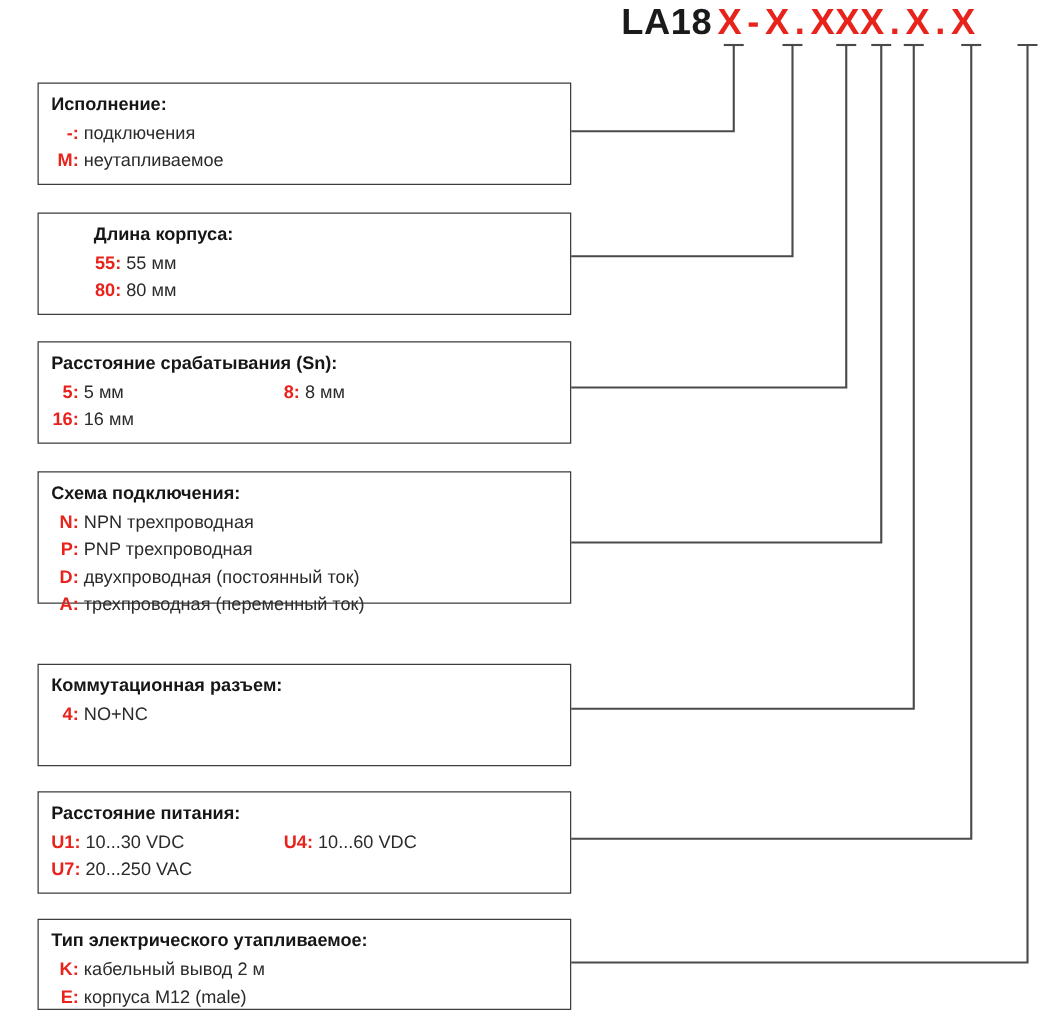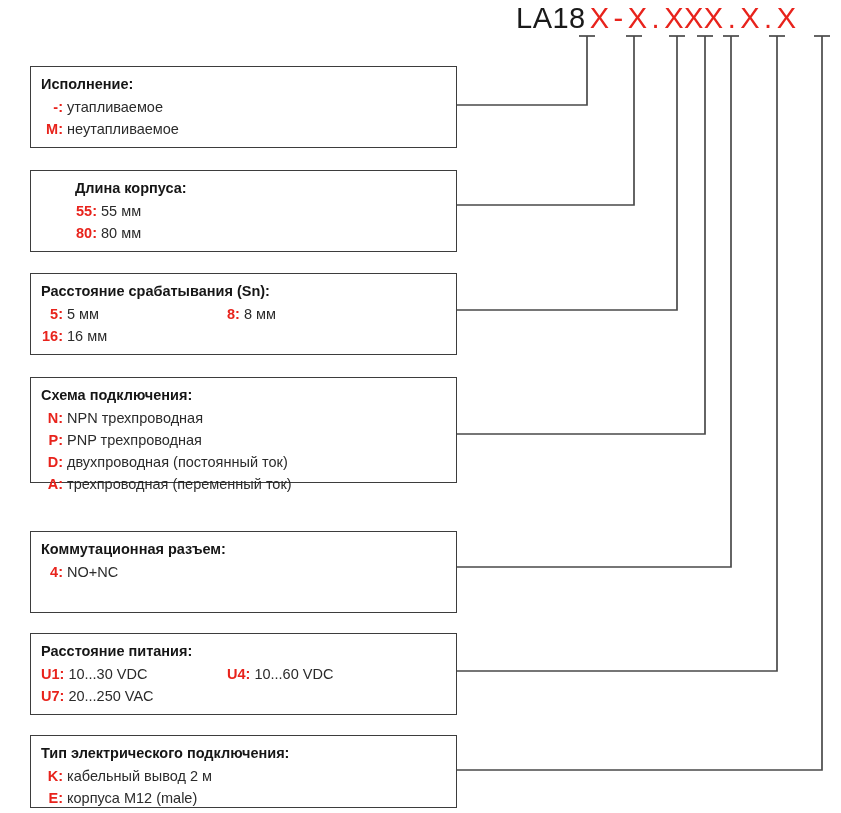--- a/index.html
+++ b/index.html
@@ -18,24 +18,24 @@
   
   #code-header {
     position: absolute;
     left: 0;
     top: 0;
     width: 841px;
     height: 34px;
   }
   #code-header .code-text {
     position: absolute;
-    left: 516px;
+    left: 497px;
     top: 2px;
     font-size: 29px;
-    font-weight: normal;
+    font-weight: bold;
     letter-spacing: 0.5px;
     white-space: nowrap;
     line-height: 32px;
   }
   #code-header .code-text .blk { color: #1a1a1a; }
   #code-header .code-text .red { color: #e8231c; }
   #code-header .code-text .sp  { display: inline-block; width: 4px; }
 
   
   #leaders {
@@ -123,21 +123,21 @@
       <line x1="723" y1="36" x2="739" y2="36"></line>
       <line x1="769" y1="36" x2="785" y2="36"></line>
       <line x1="814" y1="36" x2="830" y2="36"></line>
     </g>
 </svg>
 
 <div id="boxes-root">
     <div class="info-box" style="top: 66px; height: 82px;">
       <div class="box-title">Исполнение:</div>
       <div class="opt-row">
-        <span class="opt col1"><span class="k">-:</span><span class="v"> утапливаемое</span></span>
+        <span class="opt col1"><span class="k">-:</span><span class="v"> подключения</span></span>
       </div>
       <div class="opt-row">
         <span class="opt col1"><span class="k">M:</span><span class="v"> неутапливаемое</span></span>
       </div>
     </div>
     <div class="info-box" style="top: 170px; height: 82px; padding-left: 44px;">
       <div class="box-title">Длина корпуса:</div>
       <div class="opt-row">
         <span class="opt col1"><span class="k">55:</span><span class="v"> 55 мм</span></span>
       </div>
@@ -180,21 +180,21 @@
       <div class="box-title">Расстояние питания:</div>
       <div class="opt-row">
         <span class="opt col1"><span class="k">U1:</span><span class="v"> 10...30 VDC</span></span>
         <span class="opt col2"><span class="k">U4:</span><span class="v"> 10...60 VDC</span></span>
       </div>
       <div class="opt-row">
         <span class="opt col1"><span class="k">U7:</span><span class="v"> 20...250 VAC</span></span>
       </div>
     </div>
     <div class="info-box" style="top: 735px; height: 73px;">
-      <div class="box-title">Тип электрического подключения:</div>
+      <div class="box-title">Тип электрического утапливаемое:</div>
       <div class="opt-row">
         <span class="opt col1"><span class="k">K:</span><span class="v"> кабельный вывод 2 м</span></span>
       </div>
       <div class="opt-row">
         <span class="opt col1"><span class="k">E:</span><span class="v"> корпуса M12 (male)</span></span>
       </div>
     </div>
   </div>
 
 </body></html>

